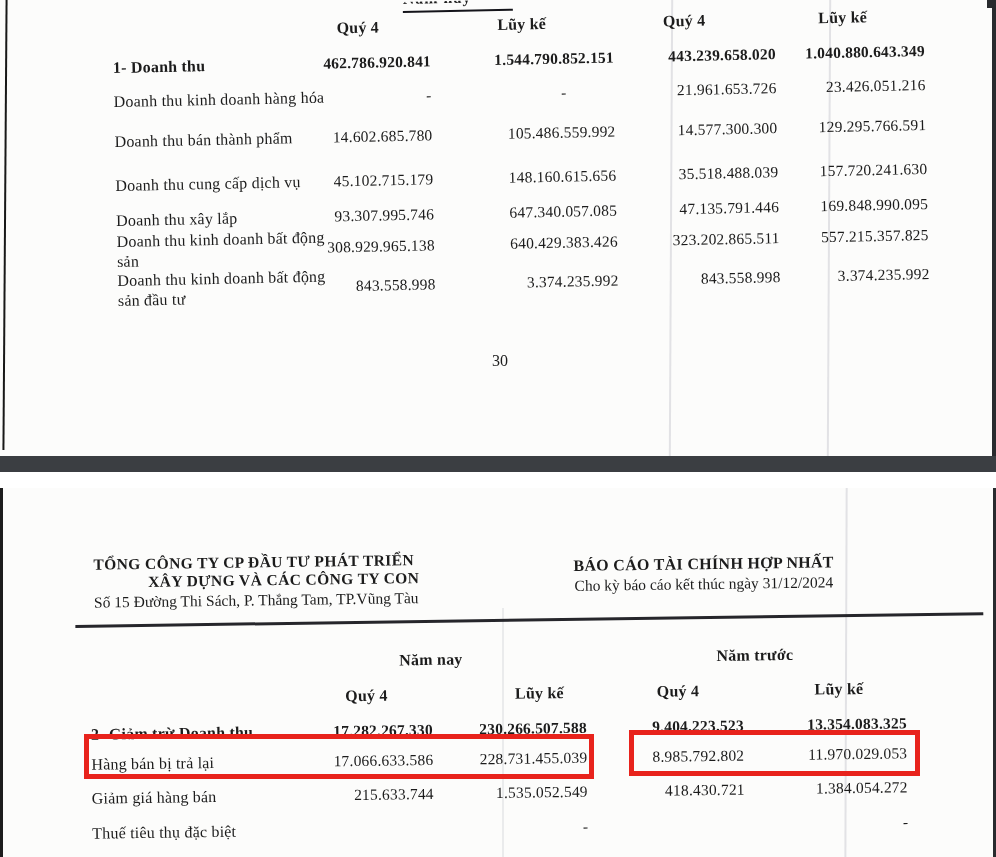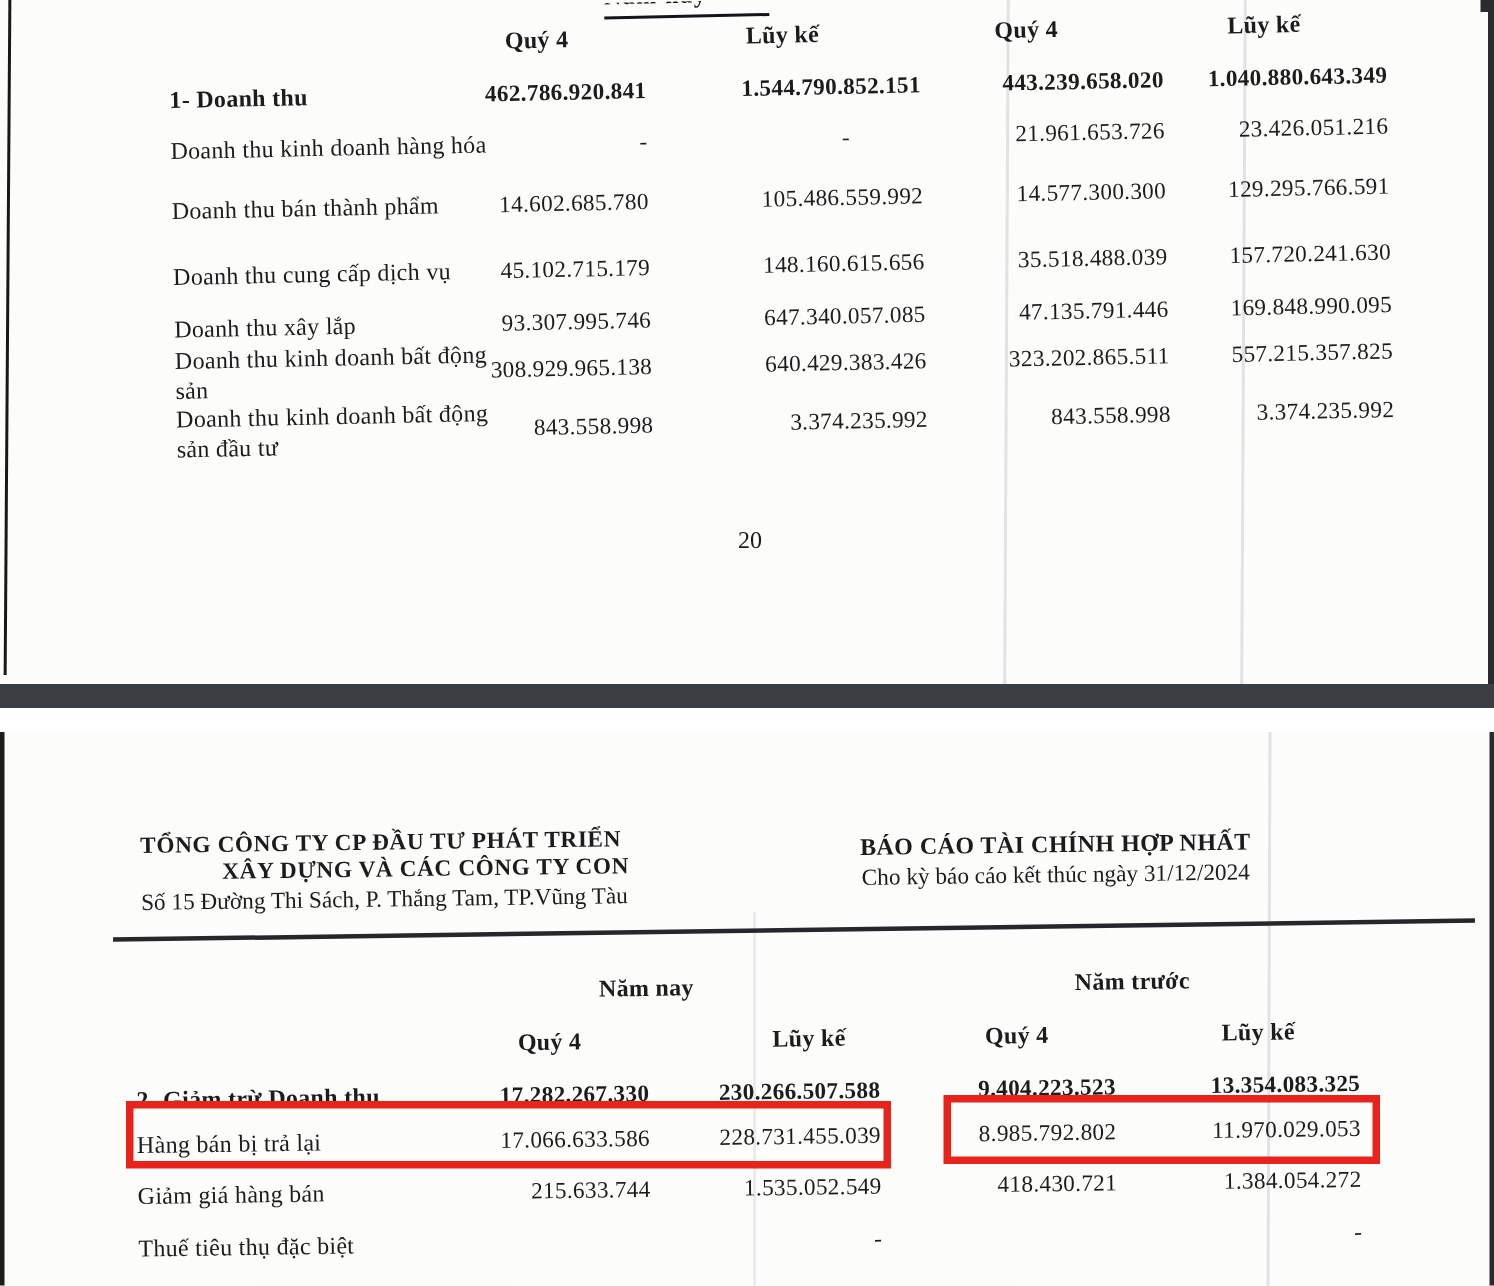--- a/index.html
+++ b/index.html
@@ -138,21 +138,21 @@
         <div class="cell num">557.215.357.825</div>
 
         <div class="cell lbl">Doanh thu kinh doanh bất động sản đầu tư</div>
         <div class="cell num">843.558.998</div>
         <div class="cell num">3.374.235.992</div>
         <div class="cell num">843.558.998</div>
         <div class="cell num">3.374.235.992</div>
       </div>
     </div>
 
-    <div class="page-num">20</div>
+    <div class="page-num">30</div>
 
     <div class="edge edge-left-top"></div>
     <div class="edge edge-right-top"></div>
     <div class="edge corner-right-top"></div>
   </section>
 
   <div class="divider-bar" style="background: rgb(59, 62, 66);"></div>
 
   <section class="page page-bottom">
     <div class="fold fold-b1"></div>

